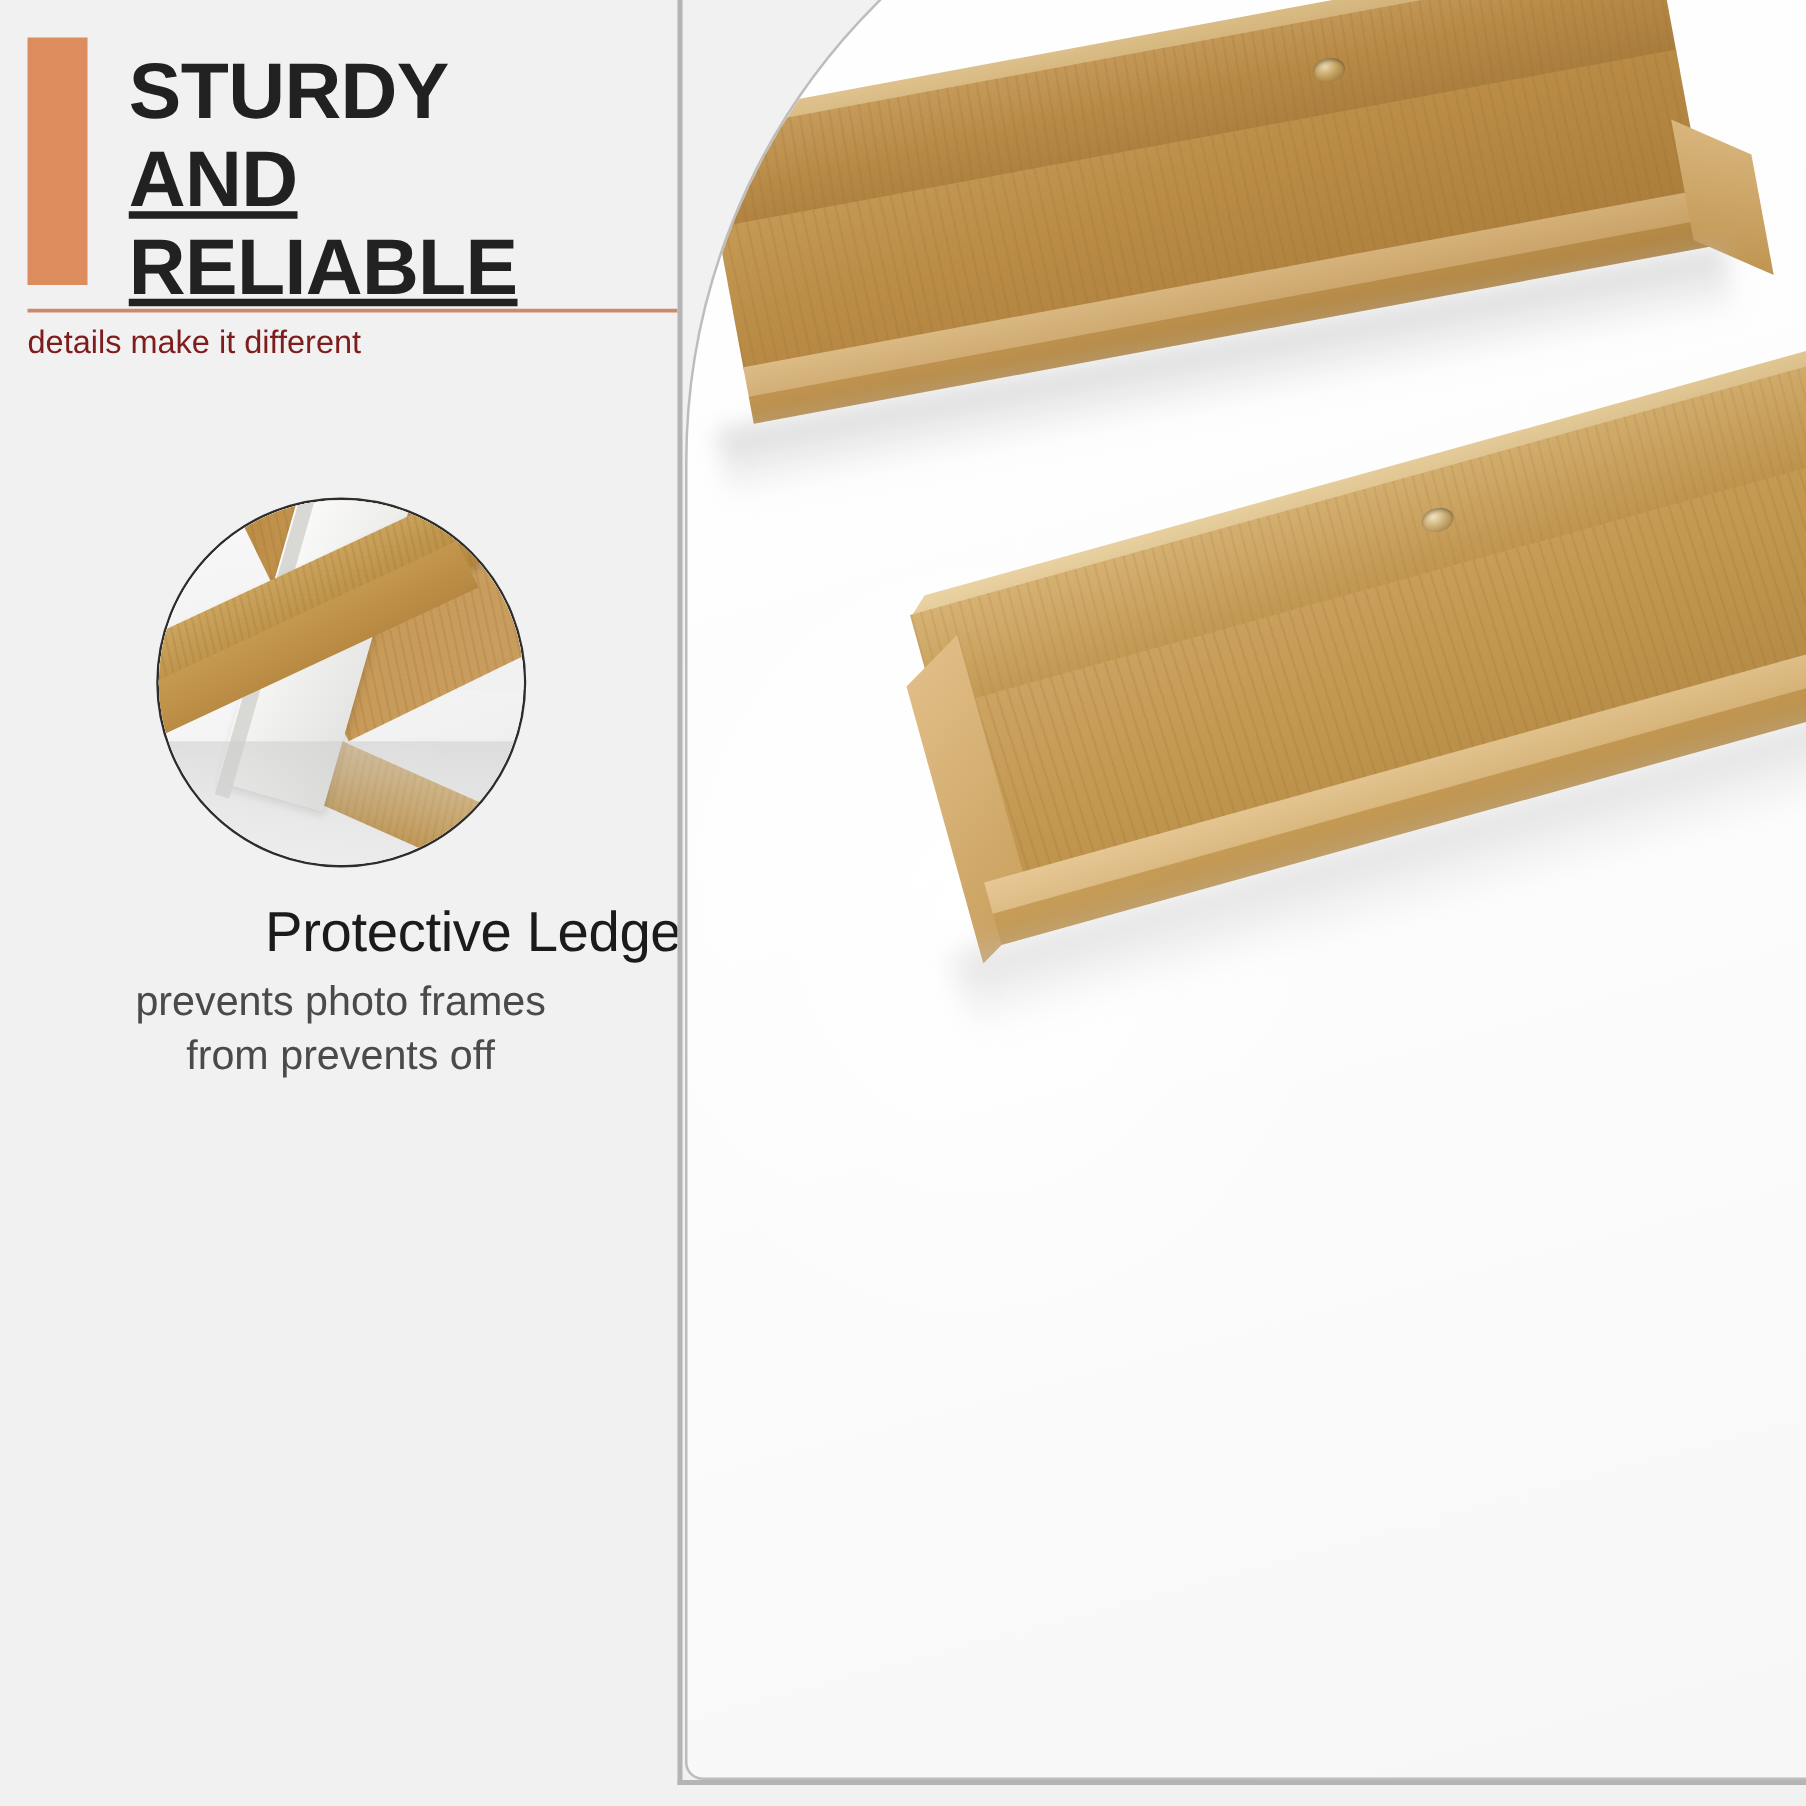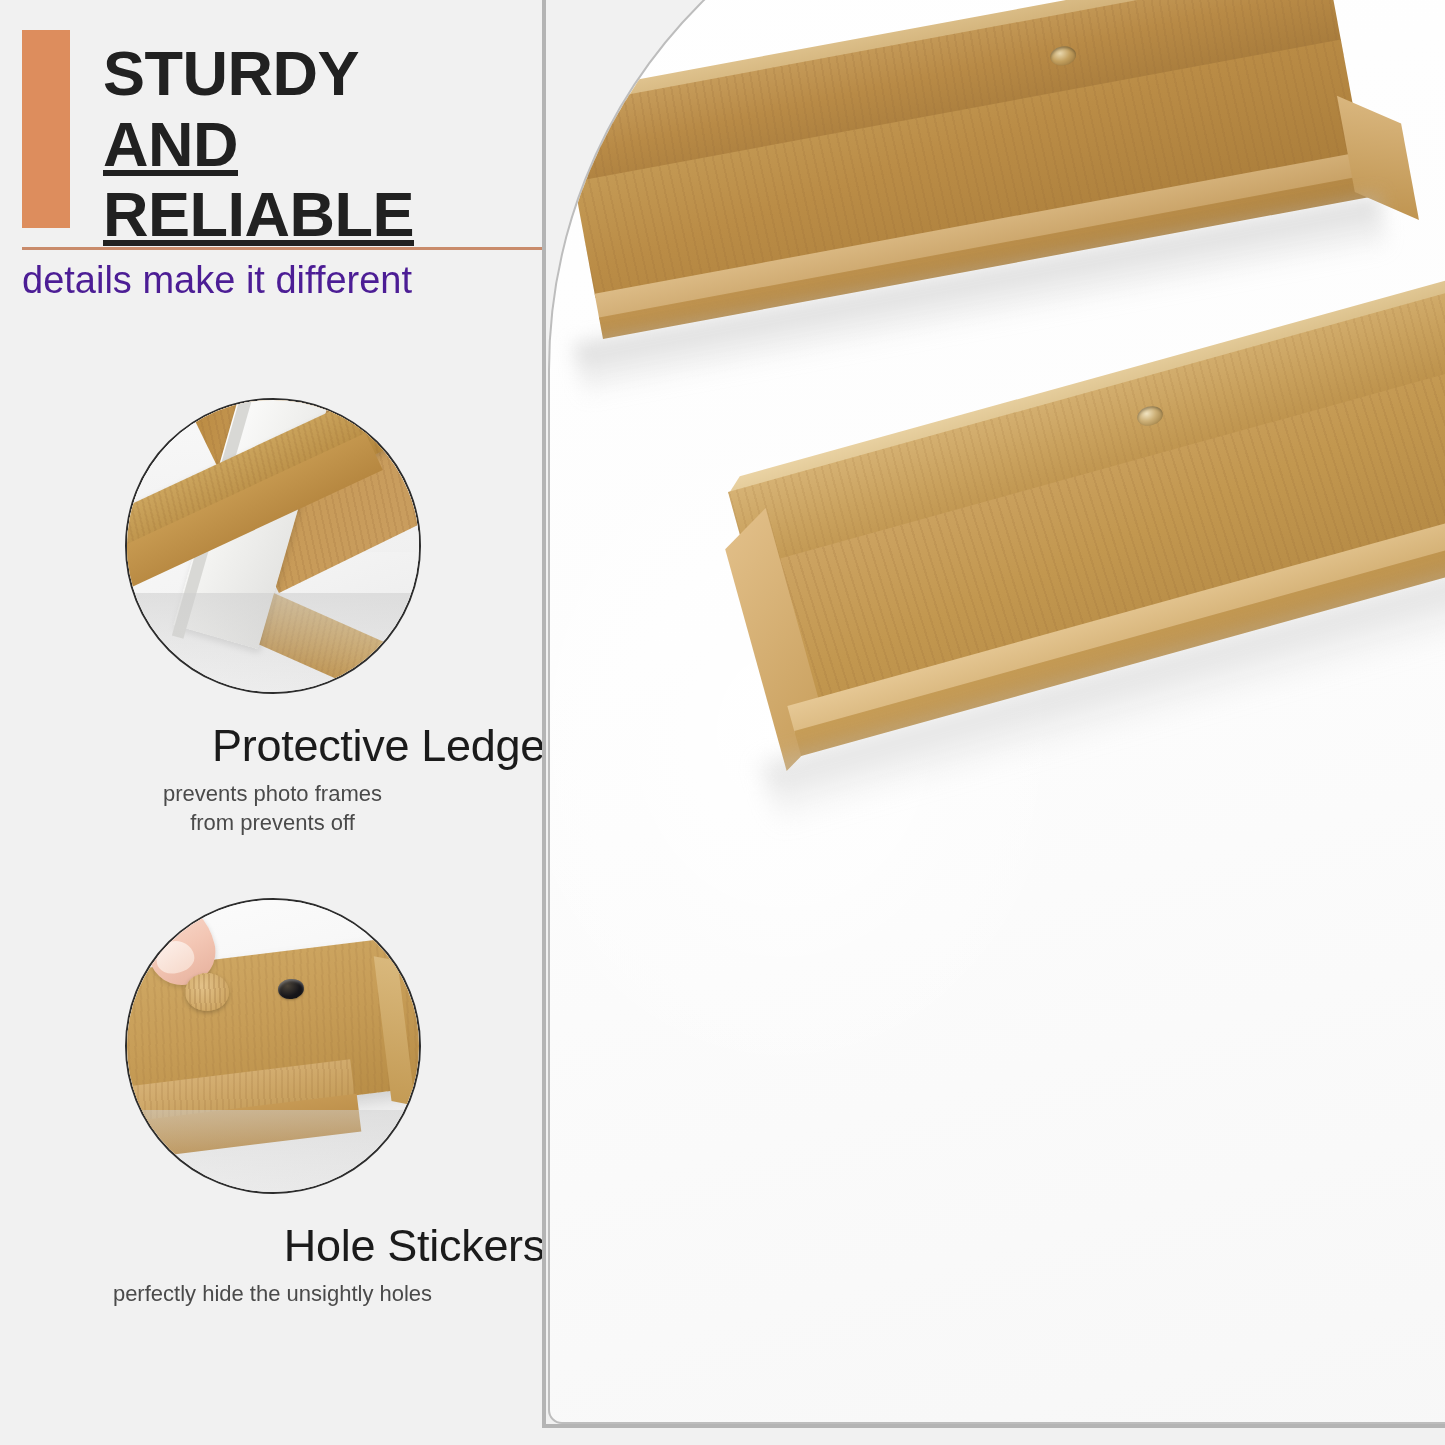--- a/index.html
+++ b/index.html
@@ -24,21 +24,21 @@
     letter-spacing:-0.5px;color:#212121;
   }
   .headline .l2{display:block;text-decoration:underline;}
 
   .divider{
     position:absolute;left:22px;top:247px;width:524px;height:3px;
     background:#c98b6b;
   }
   .tagline{
     position:absolute;left:22px;top:258px;width:524px;
-    font-size:38px;line-height:1.2;color:#4c1d95;font-weight:400;
+    font-size:26px;line-height:1.2;color:#7f1d1d;font-weight:400;
   }
 
   
   .feature{position:absolute;left:0;width:545px;}
   .feature-1{top:398px;}
   .feature-2{top:898px;}
 
   .photo-circle{
     position:relative;margin:0 auto;
     width:292px;height:292px;border-radius:50%;
@@ -155,21 +155,21 @@
     position:absolute;left:0;bottom:0;width:100%;height:28%;
     background:linear-gradient(180deg,rgba(208,208,208,.5),rgba(244,244,244,0));
   }
 
   .feature-title{
     margin:26px 0 0;text-align:right;
     font-size:45px;font-weight:400;color:#1b1b1b;letter-spacing:-0.3px;
   }
   .feature-sub{
     margin:8px 0 0;text-align:center;
-    font-size:22px;line-height:1.3;color:#4a4a4a;font-weight:400;
+    font-size:33px;line-height:1.3;color:#4a4a4a;font-weight:400;
   }
 
   
   .right-panel{
     position:absolute;left:542px;top:0;width:903px;height:1424px;
     border-left:4px solid #b4b4b4;
     border-bottom:4px solid #b4b4b4;
     background:#f1f1f1;
     overflow:hidden;
   }
@@ -313,39 +313,20 @@
           <div class="c1-shadow"></div>
         </div>
       </div>
       <p class="feature-title">Protective Ledge</p>
       <p class="feature-sub">
         <span>prevents photo frames</span><br>
         <span>from prevents off</span>
       </p>
     </div>
 
-    <div class="feature feature-2">
-      <div class="photo-circle">
-        <div class="scene2">
-          <div class="c2-board"></div>
-          <div class="c2-bevel"></div>
-          <div class="c2-hole"></div>
-          <div class="c2-lip"></div>
-          <div class="c2-lipface"></div>
-          <div class="c2-finger"></div>
-          <div class="c2-nail"></div>
-          <div class="c2-sticker"></div>
-          <div class="c2-shadow"></div>
-        </div>
-      </div>
-      <p class="feature-title">Hole Stickers</p>
-      <p class="feature-sub">
-        <span>perfectly hide the unsightly holes</span>
-      </p>
-    </div>
 
   </div>
 
   <div class="right-panel">
     <div class="arch">
       <div class="arch-inner">
 
         <div class="arch-glow"></div>
 
         <div class="shelf1">

